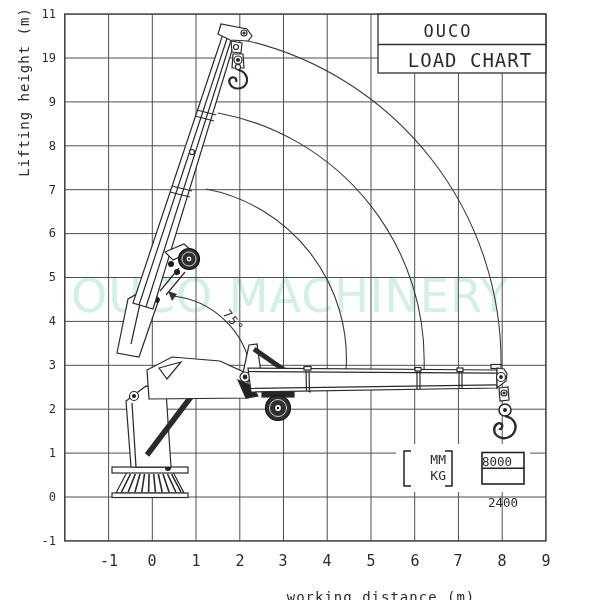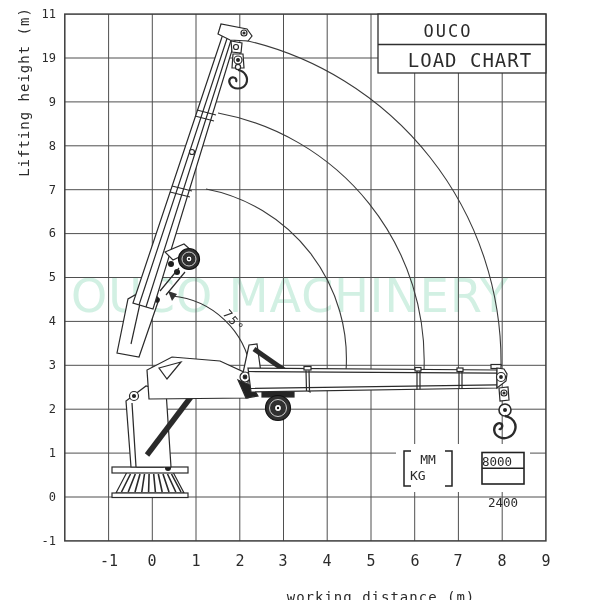--- a/index.html
+++ b/index.html
@@ -12,22 +12,22 @@
              color:#d2f0e3;z-index:1;white-space:nowrap;}
   #linework{left:0;top:0;z-index:2;}
   .txt{z-index:3;}
   .ytick{width:42px;text-align:right;font-size:12px;line-height:18px;}
   .xtick{width:42px;text-align:center;font-size:15px;line-height:18px;top:552px;}
   #ylabel{left:24px;top:92px;transform:translate(-50%,-50%) rotate(-90deg);
           white-space:nowrap;font-size:14px;letter-spacing:1px;}
   #xlabel{left:381px;top:589px;transform:translateX(-50%);font-size:14px;letter-spacing:1px;}
   #brand{left:378px;top:21px;width:140px;text-align:center;font-size:17px;letter-spacing:2px;}
   #chart-title{left:378px;top:49px;width:184px;text-align:center;font-size:19px;letter-spacing:1px;}
-  #unit-mm{left:410px;top:452px;width:36px;text-align:center;font-size:13px;line-height:16px;}
-  #unit-kg{left:410px;top:468px;width:36px;text-align:left;font-size:13px;line-height:16px;}
+  #unit-mm{left:410px;top:452px;width:36px;text-align:right;font-size:13px;line-height:16px;}
+  #unit-kg{left:410px;top:468px;width:36px;text-align:right;font-size:13px;line-height:16px;}
   #val-top{left:482px;top:455px;width:30px;text-align:center;font-size:12.5px;line-height:14px;}
   #val-bottom{left:482px;top:496px;width:42px;text-align:center;font-size:12.5px;line-height:14px;}
   #angle{left:221px;top:314px;font-size:12px;transform:rotate(50deg);letter-spacing:1px;}
 </style>
 </head>
 <body>
 
 <div id="stage">
 
   <div id="watermark" class="abs">OUCO MACHINERY</div>

